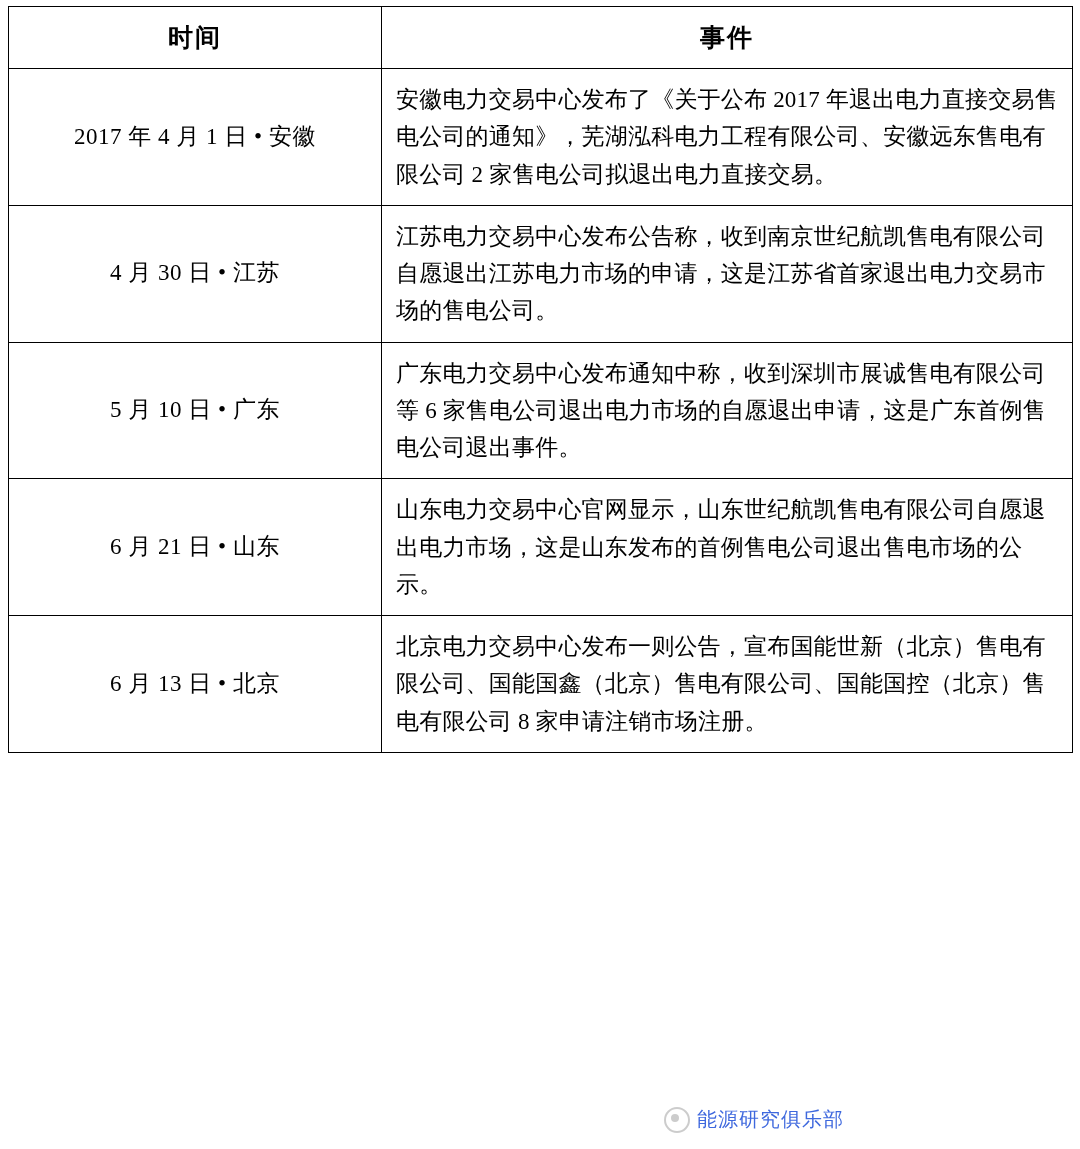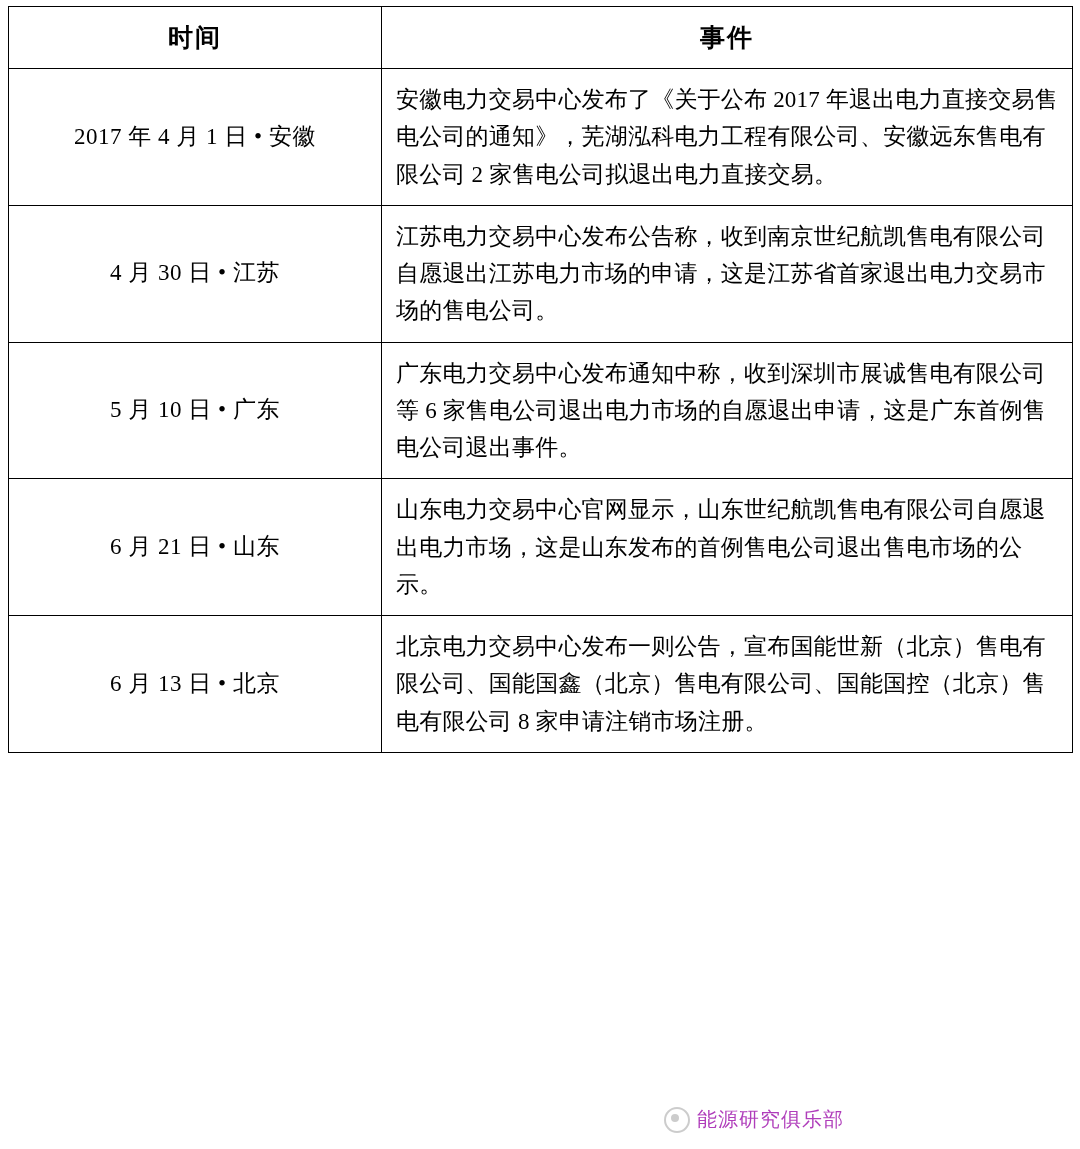--- a/index.html
+++ b/index.html
@@ -58,21 +58,21 @@
     letter-spacing: 0.2px;
     margin-top: 36px;
   }
   .watermark {
     position: absolute;
     right: 40px;
     bottom: 16px;
     display: flex;
     align-items: center;
     gap: 7px;
-    color: #a21caf;
+    color: #1d4ed8;
     font-size: 20px;
     font-family: "Liberation Sans", sans-serif;
     letter-spacing: 1px;
     opacity: 0.85;
     pointer-events: none;
   }
   .watermark .wm-logo {
     width: 22px;
     height: 22px;
     border-radius: 50%;

